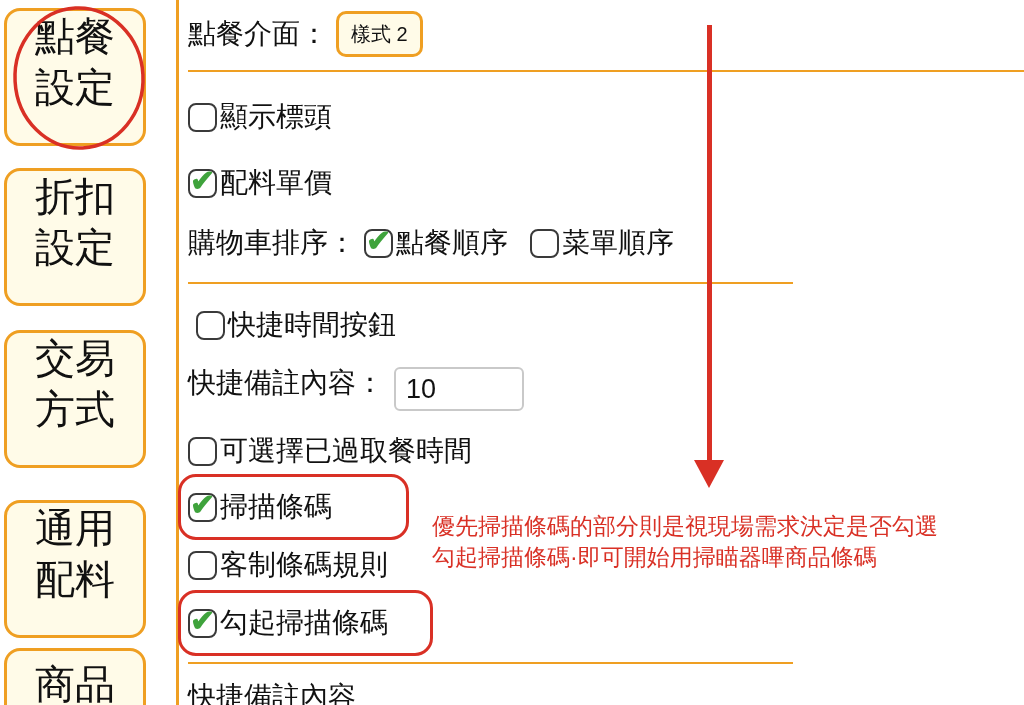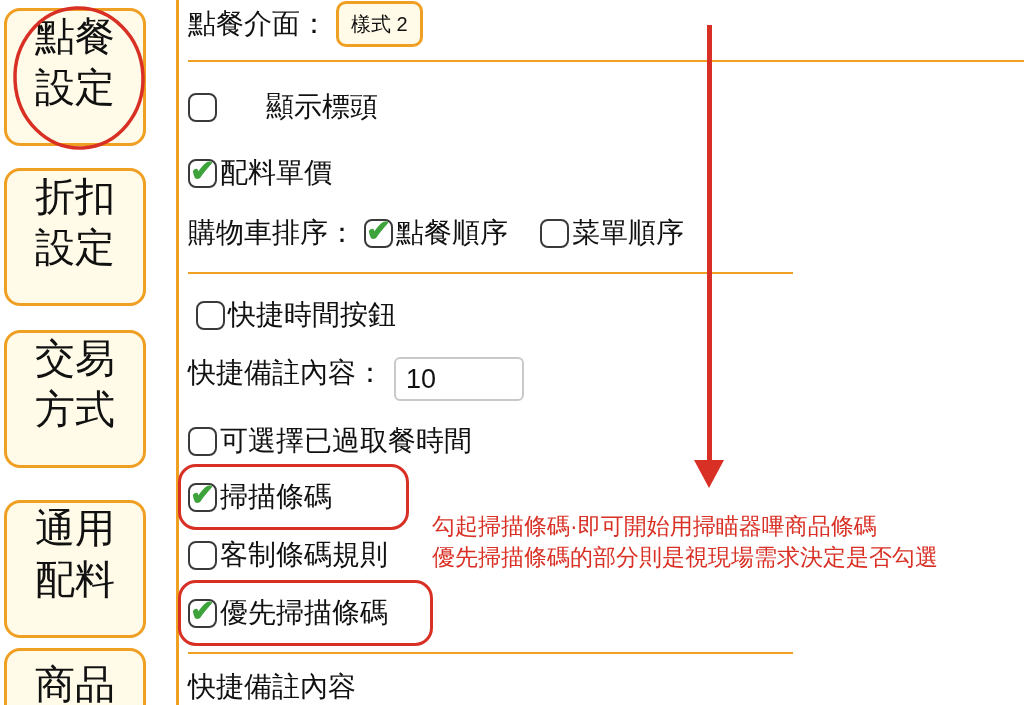--- a/index.html
+++ b/index.html
@@ -32,21 +32,21 @@
   .vseparator{
     position:absolute;left:176px;top:0;width:3px;height:705px;
     background:var(--orange);
   }
 
   
   .main{
     position:absolute;left:188px;top:0;width:836px;font-size:28px;
   }
   .crow{display:flex;align-items:center;height:34px;white-space:nowrap;}
-  .row-interface{display:flex;align-items:center;height:48px;}
+  .row-interface{display:flex;align-items:center;height:48px;margin-top:10px;}
   .divider{height:2px;background:var(--orange);}
   .divider.full{width:836px;margin-top:12px;}
   .divider.part{width:605px;}
   .d2{margin-top:22px;}
   .d3{margin-top:6px;}
 
   .checkbox{
     width:29px;height:29px;flex:none;
     border:2.5px solid #3a3a3a;border-radius:8px;background:#fff;
     display:inline-flex;align-items:center;justify-content:center;
@@ -65,30 +65,30 @@
     font-size:20px;cursor:pointer;
   }
   .interval-input{
     width:130px;height:44px;margin-left:10px;
     border:2px solid var(--input-border);border-radius:6px;
     font-size:27px;padding:0 0 0 10px;color:var(--text);
     font-family:"Liberation Sans", sans-serif;
     margin-top:12px;
   }
 
-  .mt-r2{margin-top:28px;gap:46px;}
+  .mt-r2{margin-top:28px;}
   .mt-r3{margin-top:32px;}
   .mt-r4{margin-top:26px;}
   .mt-r5{margin-top:24px;padding-left:8px;}
   .mt-r6{margin-top:18px;height:46px;display:flex;align-items:center;white-space:nowrap;}
   .mt-r7{margin-top:28px;}
   .mt-r8{margin-top:8px;}
   .mt-r9{margin-top:16px;}
   .grp{display:inline-flex;align-items:center;margin-left:8px;}
-  .grp + .grp{margin-left:14px;padding-left:18px;}
+  .grp + .grp{margin-left:4px;padding-left:18px;}
 
   
   .ann-box{
     width:fit-content;border:3px solid var(--red);border-radius:18px;
     margin-left:-10px;padding:13px 74px 13px 7px;margin-top:6px;
   }
   .ann-box.tight{padding-right:42px;margin-top:8px;}
   .ellipse-svg{position:absolute;left:0;top:0;pointer-events:none;}
   .arrow-line{position:absolute;left:707px;top:25px;width:5px;height:437px;background:var(--red);}
   .arrow-head{
@@ -198,35 +198,35 @@
       
     </span>
     <span>客制條碼規則</span>
   </div>
 
   <div class="ann-box tight">
     <div class="crow">
       <span class="checkbox checked">
         <span class="check">✔</span>
       </span>
-      <span>優先掃描條碼</span>
+      <span>勾起掃描條碼</span>
     </div>
   </div>
 
   <div class="divider part d3"></div>
 
   <div class="crow mt-r9">
     <span>快捷備註內容</span>
   </div>
 
 </div>
 
 <svg class="ellipse-svg" width="160" height="160" viewBox="0 0 160 160">
   <ellipse cx="79" cy="78" rx="64" ry="70" fill="none" stroke="#D93025" stroke-width="3.5" transform="rotate(-3 79 78)"></ellipse>
 </svg>
 
 <div class="arrow-line"></div>
 <div class="arrow-head"></div>
 
 <div class="red-note">
+  <div>優先掃描條碼的部分則是視現場需求決定是否勾選</div>
   <div>勾起掃描條碼·即可開始用掃瞄器嗶商品條碼</div>
-  <div>優先掃描條碼的部分則是視現場需求決定是否勾選</div>
 </div>
 
 </body></html>

